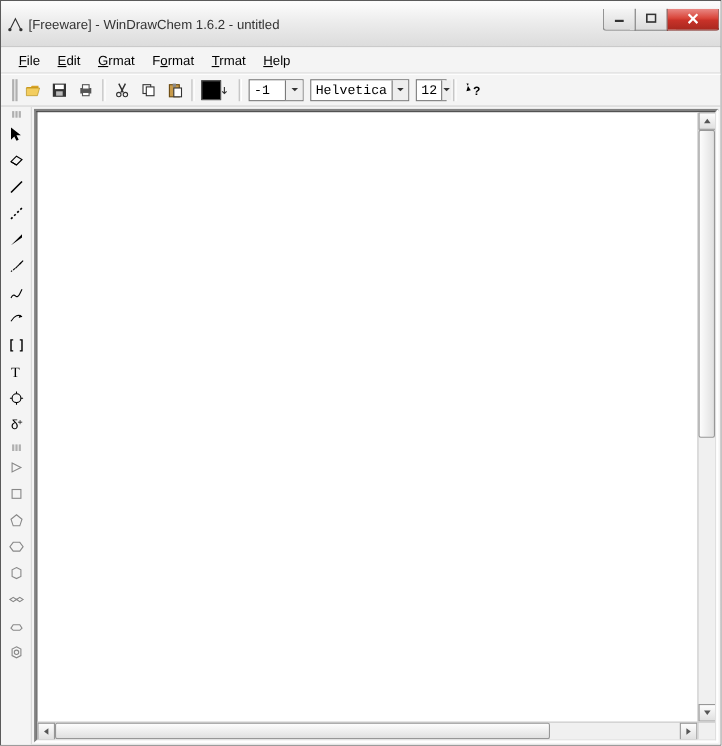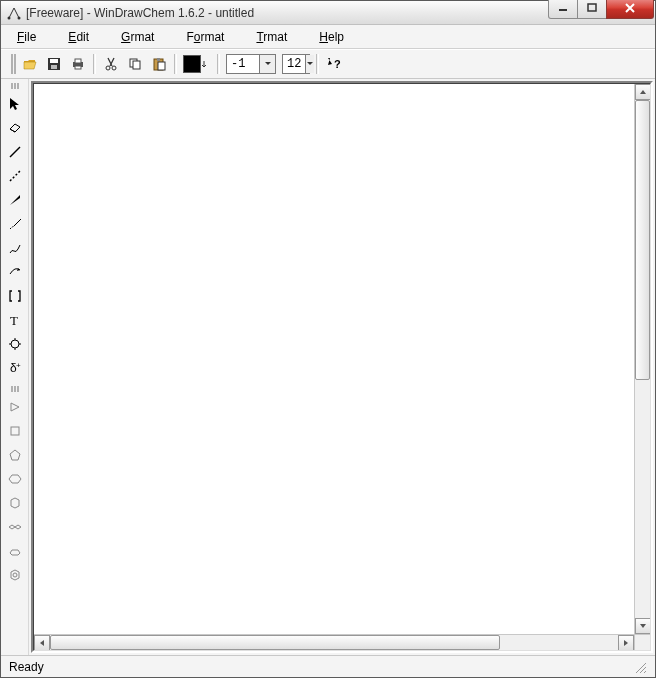--- a/index.html
+++ b/index.html
@@ -5,21 +5,21 @@
   * { box-sizing: border-box; margin: 0; padding: 0; }
   html, body { width: 656px; height: 678px; font-family: "Tahoma", "Segoe UI", sans-serif; font-size: 12px; background: #fff; }
   .window {
     width: 656px; height: 678px;
     border: 1px solid #5a5a5a;
     background: linear-gradient(to bottom, #f7f7f7, #eaeaea);
     display: flex; flex-direction: column;
     box-shadow: 0 0 4px rgba(0,0,0,0.3);
   }
   .titlebar {
-    height: 24px;
+    height: 42px;
     background: linear-gradient(to bottom, #fdfdfd 0%, #ebebeb 50%, #dcdcdc 100%);
     display: flex; align-items: center; justify-content: space-between;
     padding-left: 6px;
     border-bottom: 1px solid #c0c0c0;
   }
   .titlebar-left { display: flex; align-items: center; gap: 5px; }
   .titlebar-title { color: #333; font-size: 12px; }
   .win-buttons { display: flex; height: 20px; margin-right: 1px; margin-top: -8px;}
   .win-btn {
     width: 30px; height: 20px;
@@ -33,21 +33,21 @@
   .win-btn.close {
     width: 48px;
     background: linear-gradient(to bottom, #e98985 0%, #d9453a 45%, #c83229 55%, #a9281f 100%);
     border-color: #8a3a35;
     border-bottom-right-radius: 3px;
   }
   .menubar {
     height: 24px;
     background: #f4f4f4;
     display: flex; align-items: center;
-    padding: 0 10px; gap: 20px;
+    padding: 0 10px; gap: 4px;
     border-bottom: 1px solid #d0d0d0;
   }
   .menu-item { padding: 2px 6px; cursor: default; }
   .menu-item span.ul { text-decoration: underline; }
   .toolbar {
     height: 30px;
     background: #f4f4f4;
     border-top: 1px solid #fff;
     border-bottom: 1px solid #c8c8c8;
     display: flex; align-items: center;
@@ -252,20 +252,29 @@
     <div class="combo" style="width:50px">
       <span class="val">-1</span>
       <div style="flex:1"></div>
       <div class="drop">
           <svg width="8" height="8">
             <path d="M1 2l3 3 3-3" fill="#333"></path>
           </svg>
         </div>
     </div>
 
+    <div class="combo" style="width:90px">
+      <span class="val">Helvetica</span>
+      <div style="flex:1"></div>
+      <div class="drop">
+          <svg width="8" height="8">
+            <path d="M1 2l3 3 3-3" fill="#333"></path>
+          </svg>
+        </div>
+    </div>
 
     <div class="combo" style="width:28px">
       <span class="val">12</span>
       <div style="flex:1"></div>
       <div class="drop">
           <svg width="8" height="8">
             <path d="M1 2l3 3 3-3" fill="#333"></path>
           </svg>
         </div>
     </div>
@@ -438,26 +447,14 @@
                   <path d="M6 4l-4-3v6z" fill="#555"></path>
                 </svg>
               </div>
           </div>
           <div class="corner"></div>
         </div>
       </div>
     </div>
   </div>
 
-  <div class="statusbar">
-    <span>Ready</span>
-    <span class="grip-corner">
-      <svg width="14" height="14">
-          <g stroke="#999">
-            <line x1="3" y1="13" x2="13" y2="3"></line>
-            <line x1="7" y1="13" x2="13" y2="7"></line>
-            <line x1="11" y1="13" x2="13" y2="11"></line>
-          </g>
-        </svg>
-    </span>
-  </div>
 
 </div>
 
 </body></html>

